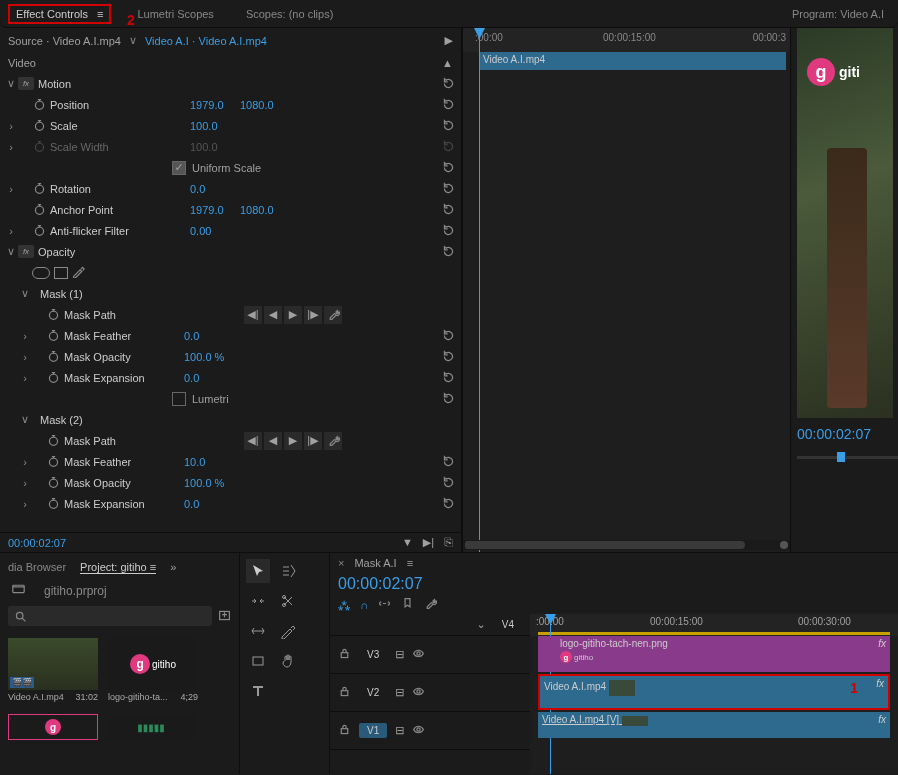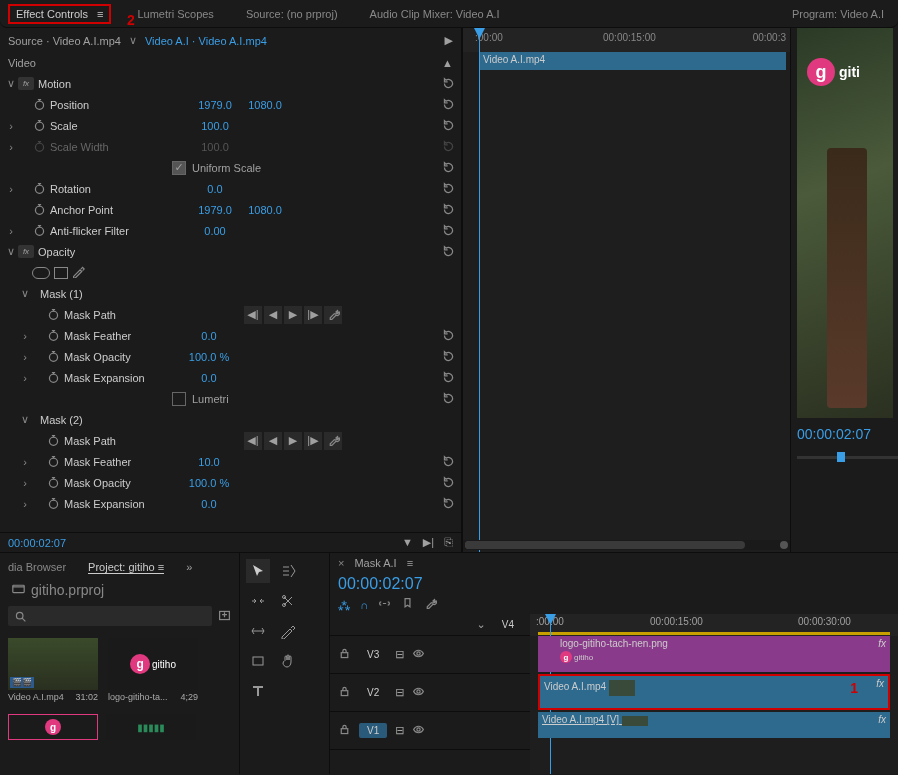--- a/index.html
+++ b/index.html
@@ -12,21 +12,21 @@
 .effect-panel { width: 462px; border-right: 1px solid #0d0d0d; display: flex; flex-direction: column; }
 .source-line { padding: 6px 8px; display: flex; align-items: center; gap: 8px; }
 .blue-link { color: #3a9ee6; }
 .video-header { padding: 4px 8px; display: flex; justify-content: space-between; align-items: center; }
 .effect-rows { flex: 1; overflow-y: auto; }
 .row { display: flex; align-items: center; height: 21px; padding: 0 4px; }
 .exp { width: 14px; text-align: center; color: #888; cursor: pointer; }
 .stopwatch { width: 14px; height: 14px; display: flex; align-items: center; justify-content: center; margin-right: 4px; }
 .label { flex: 0 0 140px; color: #ccc; }
 .label-dim { color: #666; }
-.val { color: #3a9ee6; min-width: 50px; text-align: center; }
+.val { color: #3a9ee6; min-width: 50px; }
 .val-dim { color: #555; }
 .kf-btn { width: 18px; height: 18px; margin-left: auto; display: flex; align-items: center; justify-content: center; cursor: pointer; }
 .fx-badge { display: inline-flex; align-items: center; justify-content: center; width: 16px; height: 13px; background: #333; border-radius: 2px; font-size: 8px; font-style: italic; margin-right: 4px; }
 .checkbox { width: 14px; height: 14px; border: 1px solid #666; margin-right: 6px; display: flex; align-items: center; justify-content: center; }
 .checkbox.checked { background: #555; }
 .controls-row { display: flex; gap: 2px; margin-left: 60px; }
 .ctrl-btn { width: 18px; height: 18px; background: #2a2a2a; display: flex; align-items: center; justify-content: center; cursor: pointer; }
 .mini-timeline { flex: 1; position: relative; background: #1e1e1e; border-left: 1px solid #0d0d0d; }
 .mini-ruler { height: 24px; background: #232323; position: relative; font-size: 10px; color: #888; }
 .mini-clip { position: absolute; top: 24px; left: 16px; right: 4px; height: 18px; background: #2d6a8e; color: #ccc; font-size: 10px; padding: 2px 4px; }
@@ -36,24 +36,24 @@
 .program-view { width: 96px; height: 390px; background: #2a3a2a; position: relative; overflow: hidden; }
 .watermark { position: absolute; top: 30px; left: 10px; display: flex; align-items: center; gap: 4px; }
 .g-circle { width: 28px; height: 28px; border-radius: 50%; background: #e0397f; color: #fff; font-weight: bold; font-size: 18px; display: flex; align-items: center; justify-content: center; }
 .timecode-blue { color: #3a9ee6; font-size: 14px; padding: 8px 0; }
 .slider-mini { height: 16px; position: relative; }
 .slider-track { position: absolute; top: 6px; left: 0; right: 0; height: 3px; background: #333; }
 .slider-thumb { position: absolute; top: 2px; left: 40px; width: 8px; height: 10px; background: #3a9ee6; }
 .bottom-bar { height: 20px; display: flex; justify-content: space-between; padding: 0 8px; align-items: center; border-top: 1px solid #0d0d0d; }
 .lower-section { display: flex; height: 222px; border-top: 1px solid #0d0d0d; }
 .project-panel { width: 240px; border-right: 1px solid #0d0d0d; padding: 4px; }
-.proj-tabs { display: flex; gap: 22px; padding: 4px; }
+.proj-tabs { display: flex; gap: 14px; padding: 4px; }
 .proj-tab { color: #888; }
 .proj-tab.active { color: #ccc; border-bottom: 1px solid #ccc; }
-.proj-path { padding: 4px 8px; color: #888; font-size: 14px; display: flex; align-items: flex-end; gap: 6px; }
+.proj-path { padding: 4px 8px; color: #888; font-size: 12px; display: flex; align-items: flex-end; gap: 19px; }
 .search-row { display: flex; padding: 4px; gap: 6px; align-items: center; }
 .search-box { flex: 1; background: #2a2a2a; height: 20px; border-radius: 2px; padding: 0 6px; display: flex; align-items: center; }
 .thumbs { display: flex; gap: 10px; padding: 8px 4px; }
 .thumb { width: 90px; }
 .thumb-img { width: 90px; height: 52px; background: #2a3a2a; position: relative; }
 .thumb-label { font-size: 9px; color: #aaa; margin-top: 2px; display: flex; justify-content: space-between; }
 .tool-panel { width: 90px; border-right: 1px solid #0d0d0d; padding: 6px; }
 .tool-grid { display: grid; grid-template-columns: 24px 24px; gap: 6px; }
 .tool-btn { width: 24px; height: 24px; display: flex; align-items: center; justify-content: center; cursor: pointer; color: #999; }
 .tool-btn svg { width: 16px; height: 16px; }
@@ -85,22 +85,21 @@
 </style>
 </head>
 <body>
 
 <div class="top-tabs">
   <div class="tab tab-active">
     <span>Effect Controls</span>
     <span style="margin-left:6px">≡</span>
   </div>
   <div class="tab">Lumetri Scopes</div>
-  <div class="tab">Source: (no prproj)</div>
-  <div class="tab">Audio Clip Mixer: Video A.I</div>
+  <div class="tab">Scopes: (no clips)</div>
   <div style="flex:1"></div>
   <div class="tab">Program: Video A.I</div>
 </div>
 <div class="red-marker" style="top:12px; left:127px">2</div>
 
 <div class="main-row">
 
   <div class="effect-panel">
     <div class="source-line">
       <span>Source · Video A.I.mp4</span>

